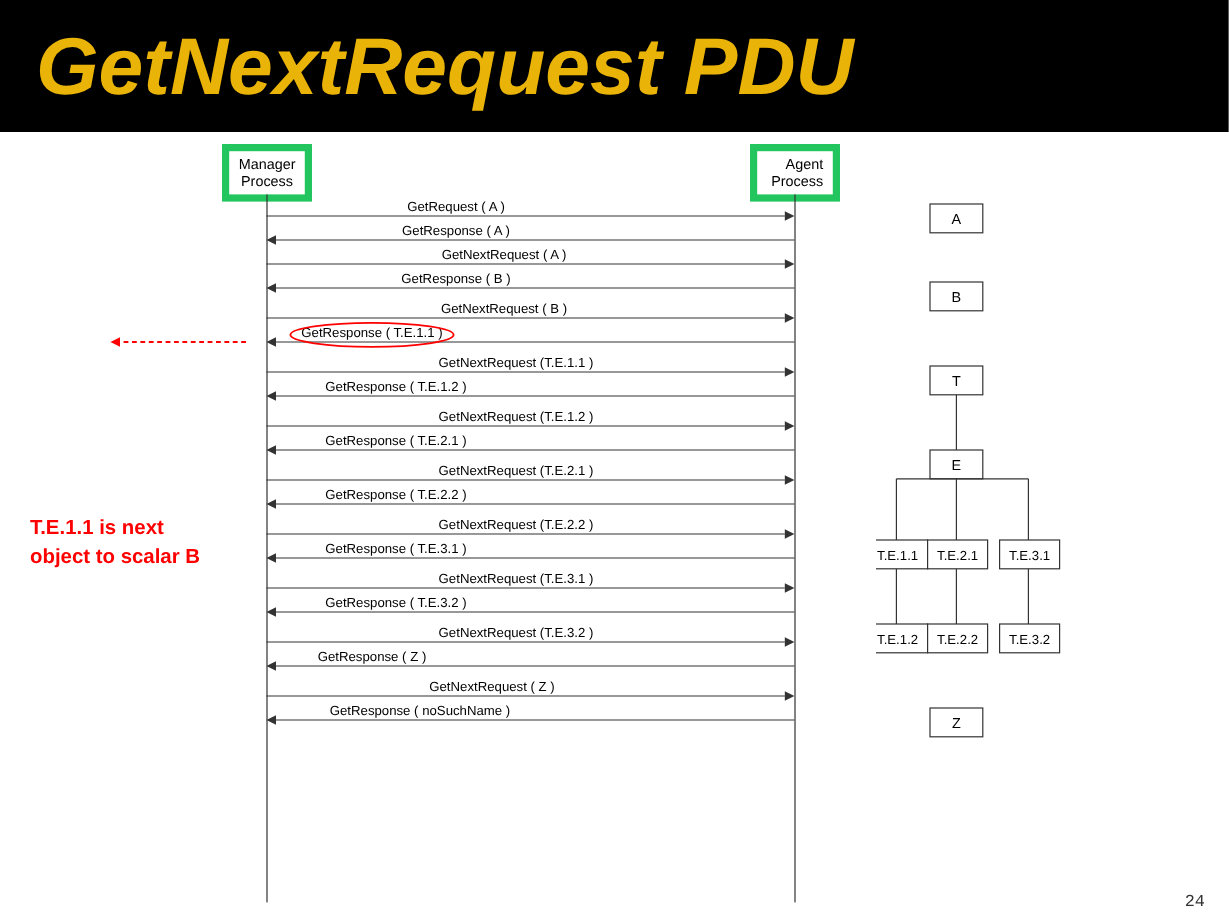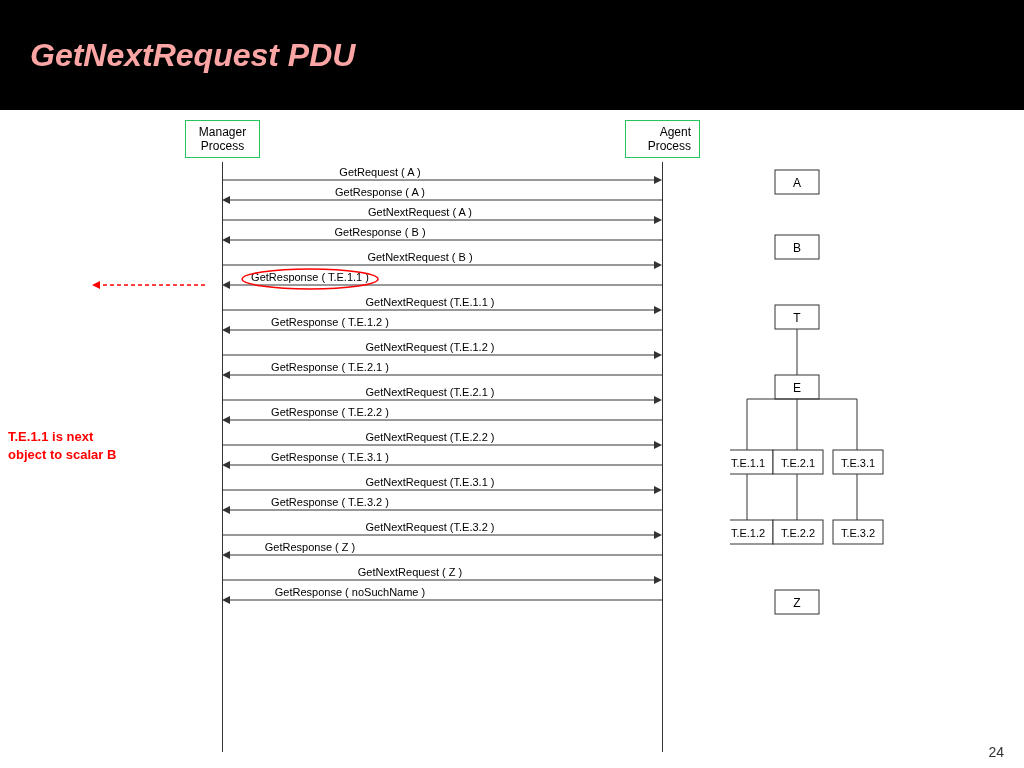--- a/index.html
+++ b/index.html
@@ -15,39 +15,39 @@
     
     #header {
       background: #000;
       width: 100%;
       height: 110px;
       display: flex;
       align-items: center;
       padding-left: 30px;
     }
     #header h1 {
-      color: #fca5a5;
-      font-size: 32px;
+      color: #eab308;
+      font-size: 67px;
       font-weight: bold;
       font-style: italic;
     }
 
     
     #main {
       position: relative;
       width: 100%;
       height: 658px;
       background: #fff;
     }
 
     
     .process-box {
       position: absolute;
       top: 10px;
-      border: 1px solid #22c55e;
+      border: 6px solid #22c55e;
       background: #fff;
       text-align: center;
       font-size: 12px;
       padding: 4px 8px;
       width: 75px;
     }
     #manager-box { left: 185px; }
     #agent-box { left: 625px; text-align: right; }
 
     
@@ -57,35 +57,36 @@
       width: 1px;
       height: 590px;
       background: #333;
     }
     #manager-line { left: 222px; }
     #agent-line { left: 662px; }
 
     
     #annotation {
       position: absolute;
-      left: 8px;
+      left: 25px;
       top: 318px;
       color: red;
-      font-size: 13px;
+      font-size: 17px;
       font-weight: bold;
       line-height: 1.4;
     }
 
     
     #page-num {
       position: absolute;
       bottom: 8px;
       right: 20px;
       font-size: 14px;
       color: #333;
+      font-family: Liberation Mono, monospace;
     }
   </style>
 </head>
 <body>
 
 <div id="header">
   <h1>GetNextRequest PDU</h1>
 </div>
 
 <div id="main">

